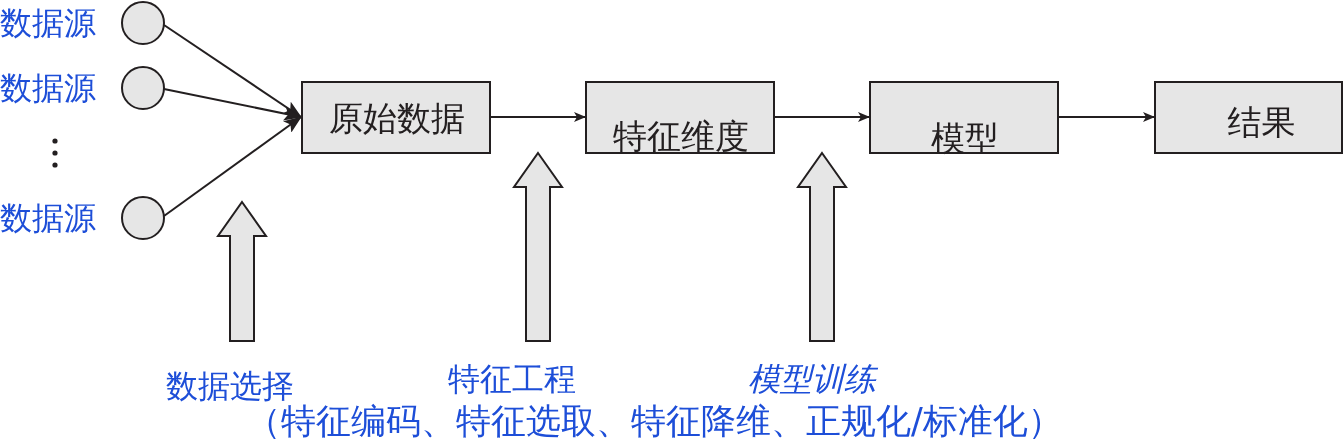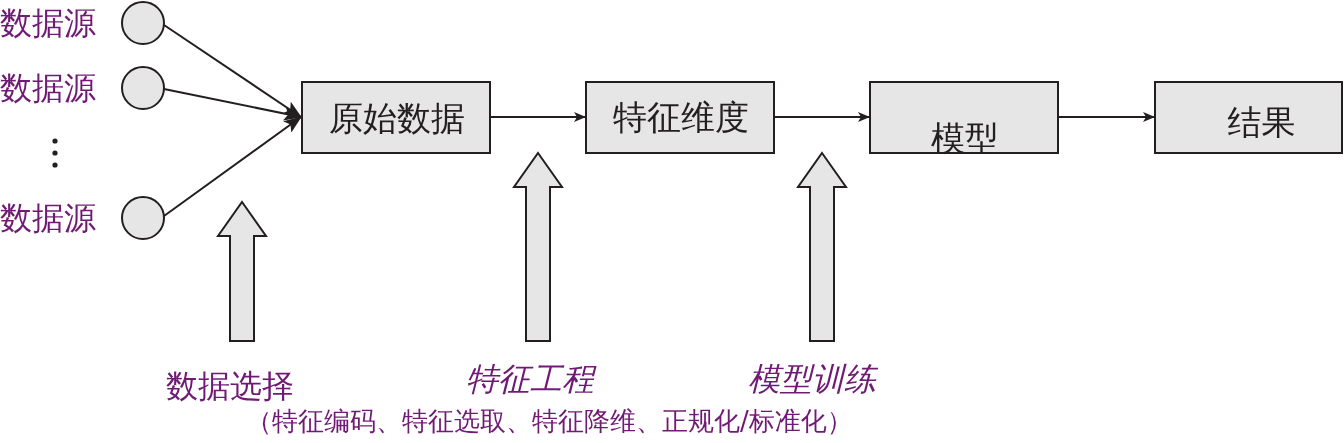--- a/index.html
+++ b/index.html
@@ -1,19 +1,19 @@
 <!DOCTYPE html>
 <html><head>
 <meta charset="utf-8">
 <style>
   html, body { margin:0; padding:0; background:#ffffff; }
   body { width:1344px; height:443px; position:relative; overflow:hidden;
          font-family:"DejaVu Sans", sans-serif; color:#231f20; }
   svg { position:absolute; left:0; top:0; }
-  .lbl { position:absolute; font-size:32px; line-height:36px; white-space:nowrap; color:#701a75; }
+  .lbl { position:absolute; font-size:32px; line-height:36px; white-space:nowrap; color:#1d4ed8; }
   .boxlbl { position:absolute; display:flex; align-items:center; justify-content:center;
             font-size:34px; color:#231f20; }
 </style>
 </head>
 <body>
 
 <svg width="1344" height="443">
   <defs>
     <marker id="ah" markerWidth="12" markerHeight="10" refX="11" refY="5" orient="auto" markerUnits="userSpaceOnUse">
       <path d="M0,0 L12,5 L0,10 L3,5 Z" fill="#231f20"></path>
@@ -47,21 +47,21 @@
   <polygon points="242,202 266,236 254,236 254,341 230,341 230,236 218,236" fill="#e6e6e6" stroke="#231f20" stroke-width="2" stroke-linejoin="miter"></polygon>
   <polygon points="538,153 562,187 550,187 550,341 526,341 526,187 514,187" fill="#e6e6e6" stroke="#231f20" stroke-width="2" stroke-linejoin="miter"></polygon>
   <polygon points="822,153 846,187 834,187 834,341 810,341 810,187 798,187" fill="#e6e6e6" stroke="#231f20" stroke-width="2" stroke-linejoin="miter"></polygon>
 </svg>
 
 <div class="lbl" style="left:0px; top:5px;">数据源</div>
 <div class="lbl" style="left:0px; top:70px;">数据源</div>
 <div class="lbl" style="left:0px; top:200px;">数据源</div>
 
 <div class="boxlbl" style="left:302px; top:82px; width:190px; height:73px;">原始数据</div>
-<div class="boxlbl" style="left:586px; top:81px; width:190px; height:73px;">特征维度</div>
+<div class="boxlbl" style="left:586px; top:100px; width:190px; height:73px;">特征维度</div>
 <div class="boxlbl" style="left:870px; top:82px; width:190px; height:73px;margin-top:20px;">模型</div>
 <div class="boxlbl" style="left:1155px; top:86px; width:213px; height:73px;">结果</div>
 
 <div class="lbl" style="left:166px; top:368px;">数据选择</div>
-<div class="lbl" style="left:466px; top:361px;font-style:italic;">特征工程</div>
+<div class="lbl" style="left:448px; top:361px;">特征工程</div>
 <div class="lbl" style="left:748px; top:361px;font-style:italic;">模型训练</div>
 
-<div class="lbl" style="left:246px; top:403px; font-size:26px;">（特征编码、特征选取、特征降维、正规化/标准化）</div>
+<div class="lbl" style="left:246px; top:403px; font-size:35px;">（特征编码、特征选取、特征降维、正规化/标准化）</div>
 
 </body></html>

